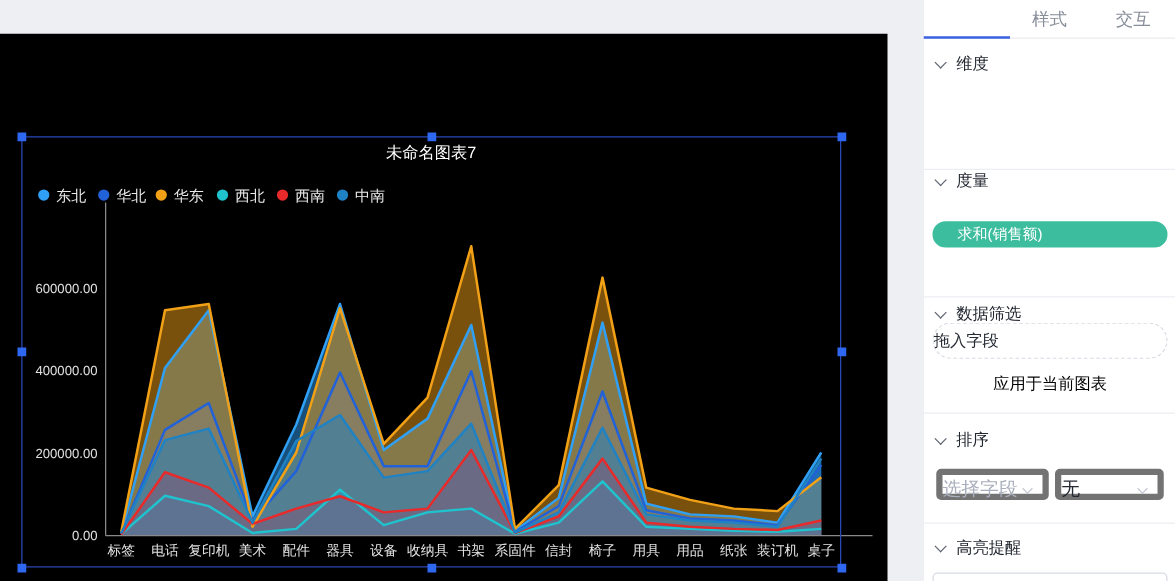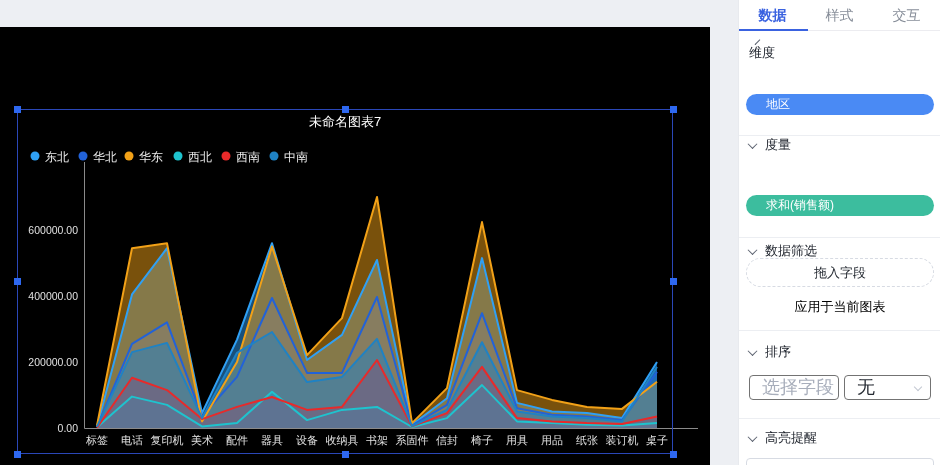--- a/index.html
+++ b/index.html
@@ -32,27 +32,27 @@
           border-bottom:1.5px solid #5c6370; transform:rotate(-45deg) translate(1px,-1px);
           margin-right:9px; }
   .divider { position:absolute; left:0; width:202px; height:1px; background:#eceef2; }
 
   .chip { position:absolute; left:7px; width:188px; height:21px; border-radius:10.5px;
           color:#fff; font-size:12px; line-height:21px; padding-left:20px; cursor:pointer; }
   .chip.blue { background:#4a8af4; }
   .chip.green { background:#3cbd9e; }
 
   .dropzone { position:absolute; left:7px; top:258px; width:188px; height:29px;
-              border:1px dashed #d7dbe3; border-radius:15px; text-align:center;
+              border:1px dashed #d7dbe3; border-radius:15px; 
               line-height:27px; font-size:13px; color:#262b33; cursor:pointer; }
   .hint { position:absolute; left:0; top:298px; width:202px; text-align:center;
           font-size:13px; color:#000000; }
 
-  .select { position:absolute; top:375px; height:25px; background:#fff; border:1px solid #737373;
-            border-radius:4px; font-size:18px; line-height:23px; padding-left:12px; cursor:pointer; }
+  .select { position:absolute; top:375px; height:25px; background:#fff; border:5px solid #737373;
+            border-radius:4px; font-size:15px; line-height:23px; padding-left:0; cursor:pointer; }
   .select .sel-chev { position:absolute; right:9px; top:8px; width:6px; height:6px;
             border-left:1.5px solid #c2c7d1; border-bottom:1.5px solid #c2c7d1;
             transform:rotate(-45deg); }
   .select.placeholder { color:#a8aebb; }
   .select.value { color:#262b33; }
 
   .hl-box { position:absolute; left:7px; top:458px; width:188px; height:20px;
             border:1px solid #d7dbe3; border-radius:4px; background:#fff; }
 </style>
 </head>
@@ -121,39 +121,37 @@
       <div class="handle" style="left:669.5px;top:251px;"></div>
       <div class="handle" style="left:13.5px;top:423.5px;"></div>
       <div class="handle" style="left:341.5px;top:423.5px;"></div>
       <div class="handle" style="left:669.5px;top:423.5px;"></div>
     </div>
   </div>
 
   <div id="panel">
 
     <div class="tabs">
-      <div class="tab active" style="left:0;">数据</div>
       <div class="tab" style="left:67px;">样式</div>
       <div class="tab" style="left:134px;">交互</div>
       <div class="tab-underline"></div>
     </div>
 
-    <div class="sec-hdr" style="top:43px;flex-direction:column;">
+    <div class="sec-hdr" style="top:43px;">
       <span class="chev"></span>
       <span>维度</span>
     </div>
-    <div class="chip blue" style="top:94px;">地区</div>
 
     <div class="divider" style="top:135px;"></div>
 
     <div class="sec-hdr" style="top:137px;">
       <span class="chev"></span>
       <span>度量</span>
     </div>
-    <div class="chip green" style="top:195px;">求和(销售额)</div>
+    <div class="chip green" style="top:177px;">求和(销售额)</div>
 
     <div class="divider" style="top:237px;"></div>
 
     <div class="sec-hdr" style="top:243px;font-family:Liberation Serif, serif;">
       <span class="chev"></span>
       <span>数据筛选</span>
     </div>
     <div class="dropzone">拖入字段</div>
     <div class="hint">应用于当前图表</div>
 

